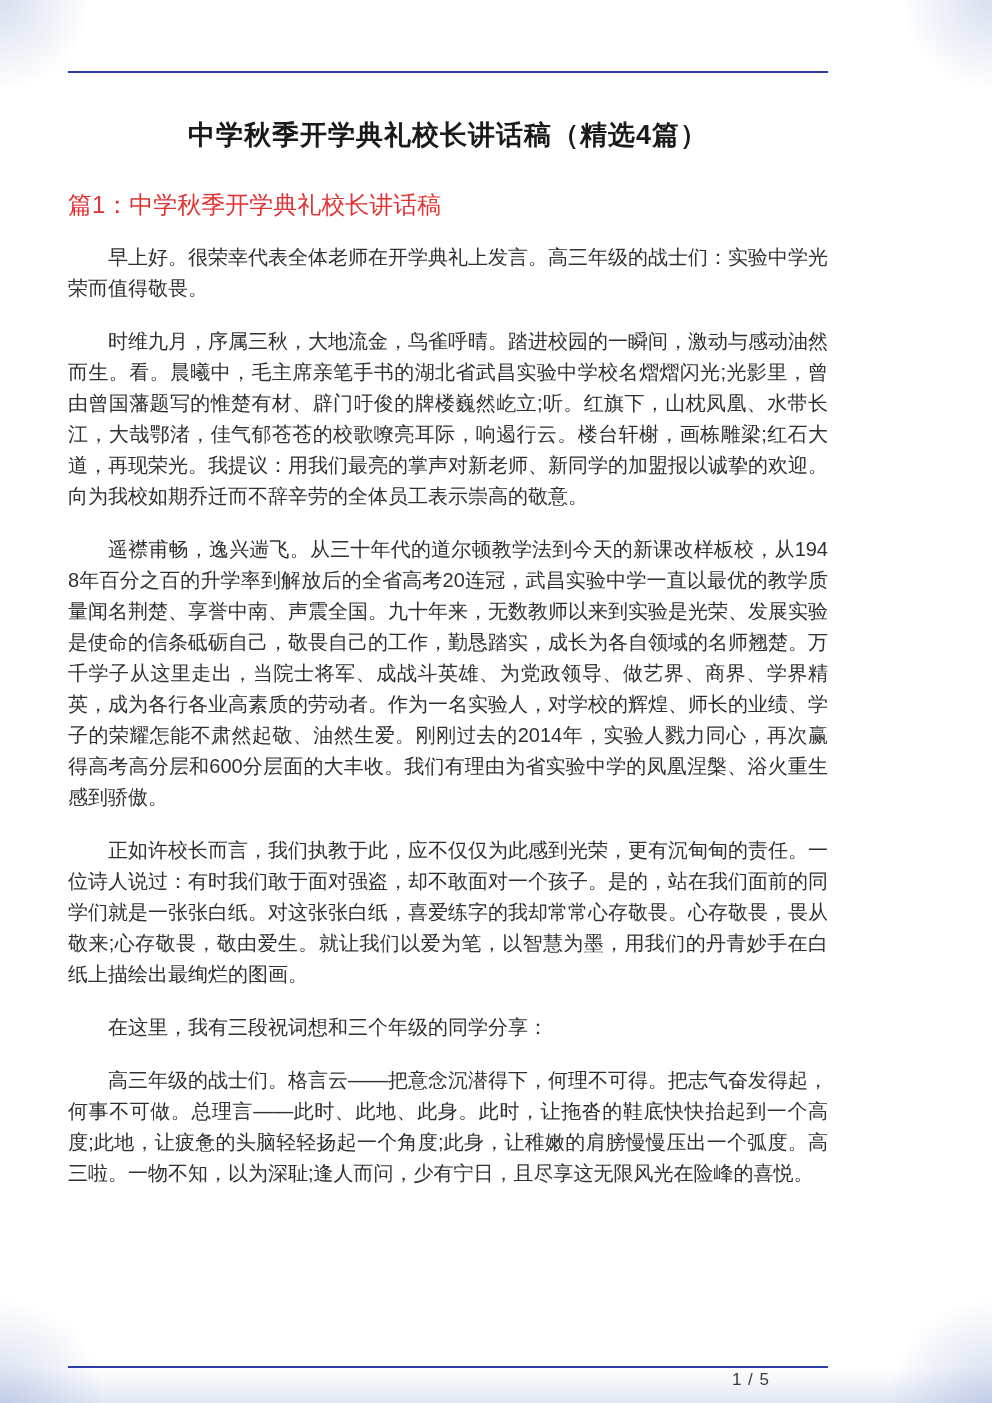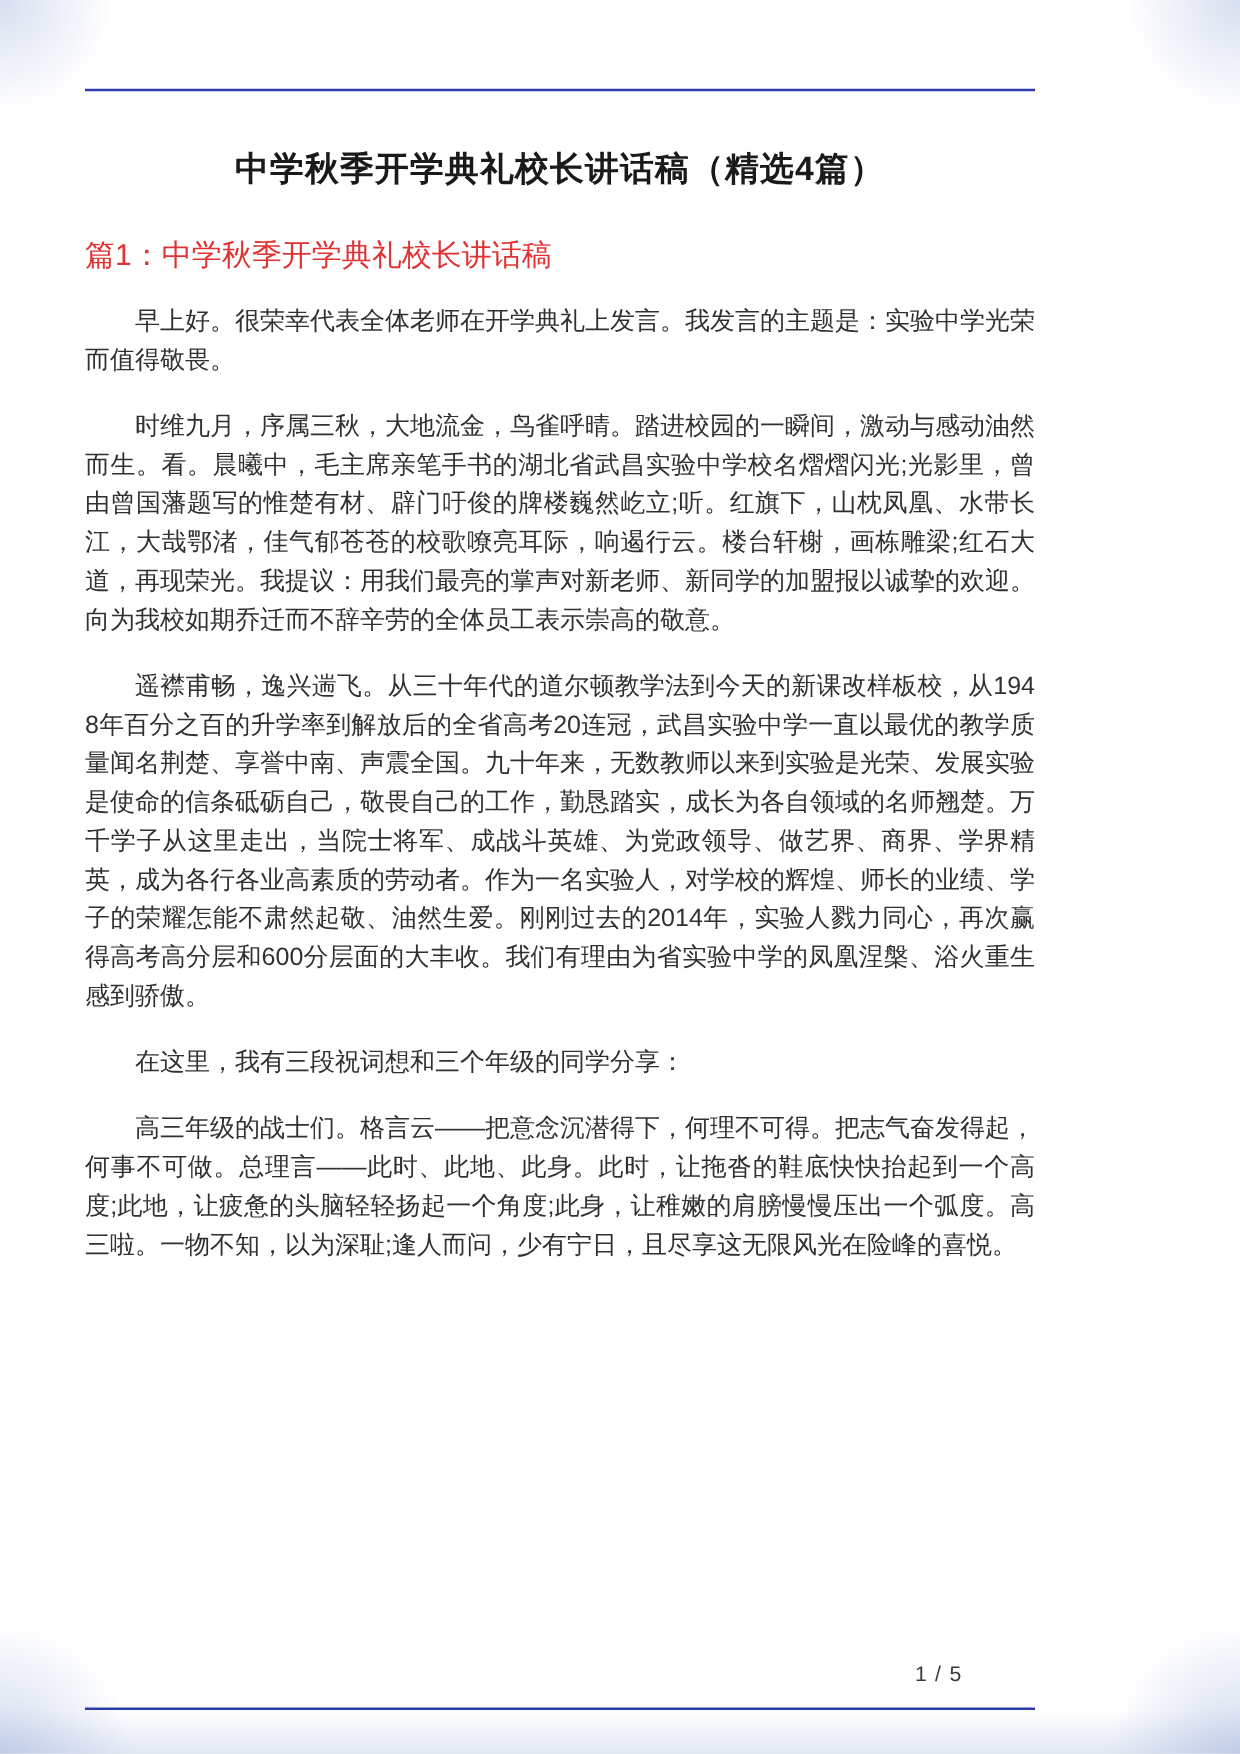--- a/index.html
+++ b/index.html
@@ -56,42 +56,43 @@
     margin: 22px 0 0 0;
     font-size: 20px;
     line-height: 31px;
     color: #303030;
     text-align: justify;
     text-indent: 2em;
     word-break: break-all;
   }
   .page-number {
     position: absolute;
-    top: 1330px;
+    top: 1370px;
     right: 126px;
     font-size: 17px;
     color: #3a3a3a;
     letter-spacing: 1px;
   }
 </style>
 </head>
 <body>
 
 <div class="page">
 
   <div class="rule rule-top"></div>
 
   <h1 class="doc-title">中学秋季开学典礼校长讲话稿（精选4篇）</h1>
 
   <h2 class="section-heading">篇1：中学秋季开学典礼校长讲话稿</h2>
 
   <div class="body-text">
-    <p>早上好。很荣幸代表全体老师在开学典礼上发言。我发言的主题是：实验中学光荣而值得敬畏。</p>
+    <p>早上好。很荣幸代表全体老师在开学典礼上发言。高三年级的战士们：实验中学光荣而值得敬畏。</p>
     <p>时维九月，序属三秋，大地流金，鸟雀呼晴。踏进校园的一瞬间，激动与感动油然而生。看。晨曦中，毛主席亲笔手书的湖北省武昌实验中学校名熠熠闪光;光影里，曾由曾国藩题写的惟楚有材、辟门吁俊的牌楼巍然屹立;听。红旗下，山枕凤凰、水带长江，大哉鄂渚，佳气郁苍苍的校歌嘹亮耳际，响遏行云。楼台轩榭，画栋雕梁;红石大道，再现荣光。我提议：用我们最亮的掌声对新老师、新同学的加盟报以诚挚的欢迎。向为我校如期乔迁而不辞辛劳的全体员工表示崇高的敬意。</p>
     <p>遥襟甫畅，逸兴遄飞。从三十年代的道尔顿教学法到今天的新课改样板校，从1948年百分之百的升学率到解放后的全省高考20连冠，武昌实验中学一直以最优的教学质量闻名荆楚、享誉中南、声震全国。九十年来，无数教师以来到实验是光荣、发展实验是使命的信条砥砺自己，敬畏自己的工作，勤恳踏实，成长为各自领域的名师翘楚。万千学子从这里走出，当院士将军、成战斗英雄、为党政领导、做艺界、商界、学界精英，成为各行各业高素质的劳动者。作为一名实验人，对学校的辉煌、师长的业绩、学子的荣耀怎能不肃然起敬、油然生爱。刚刚过去的2014年，实验人戮力同心，再次赢得高考高分层和600分层面的大丰收。我们有理由为省实验中学的凤凰涅槃、浴火重生感到骄傲。</p>
+    <p>正如许校长而言，我们执教于此，应不仅仅为此感到光荣，更有沉甸甸的责任。一位诗人说过：有时我们敢于面对强盗，却不敢面对一个孩子。是的，站在我们面前的同学们就是一张张白纸。对这张张白纸，喜爱练字的我却常常心存敬畏。心存敬畏，畏从敬来;心存敬畏，敬由爱生。就让我们以爱为笔，以智慧为墨，用我们的丹青妙手在白纸上描绘出最绚烂的图画。</p>
     <p>在这里，我有三段祝词想和三个年级的同学分享：</p>
     <p>高三年级的战士们。格言云——把意念沉潜得下，何理不可得。把志气奋发得起，何事不可做。总理言——此时、此地、此身。此时，让拖沓的鞋底快快抬起到一个高度;此地，让疲惫的头脑轻轻扬起一个角度;此身，让稚嫩的肩膀慢慢压出一个弧度。高三啦。一物不知，以为深耻;逢人而问，少有宁日，且尽享这无限风光在险峰的喜悦。</p>
   </div>
 
   <div class="page-number">1 / 5</div>
 
   <div class="rule rule-bottom"></div>
 
 </div>
 

